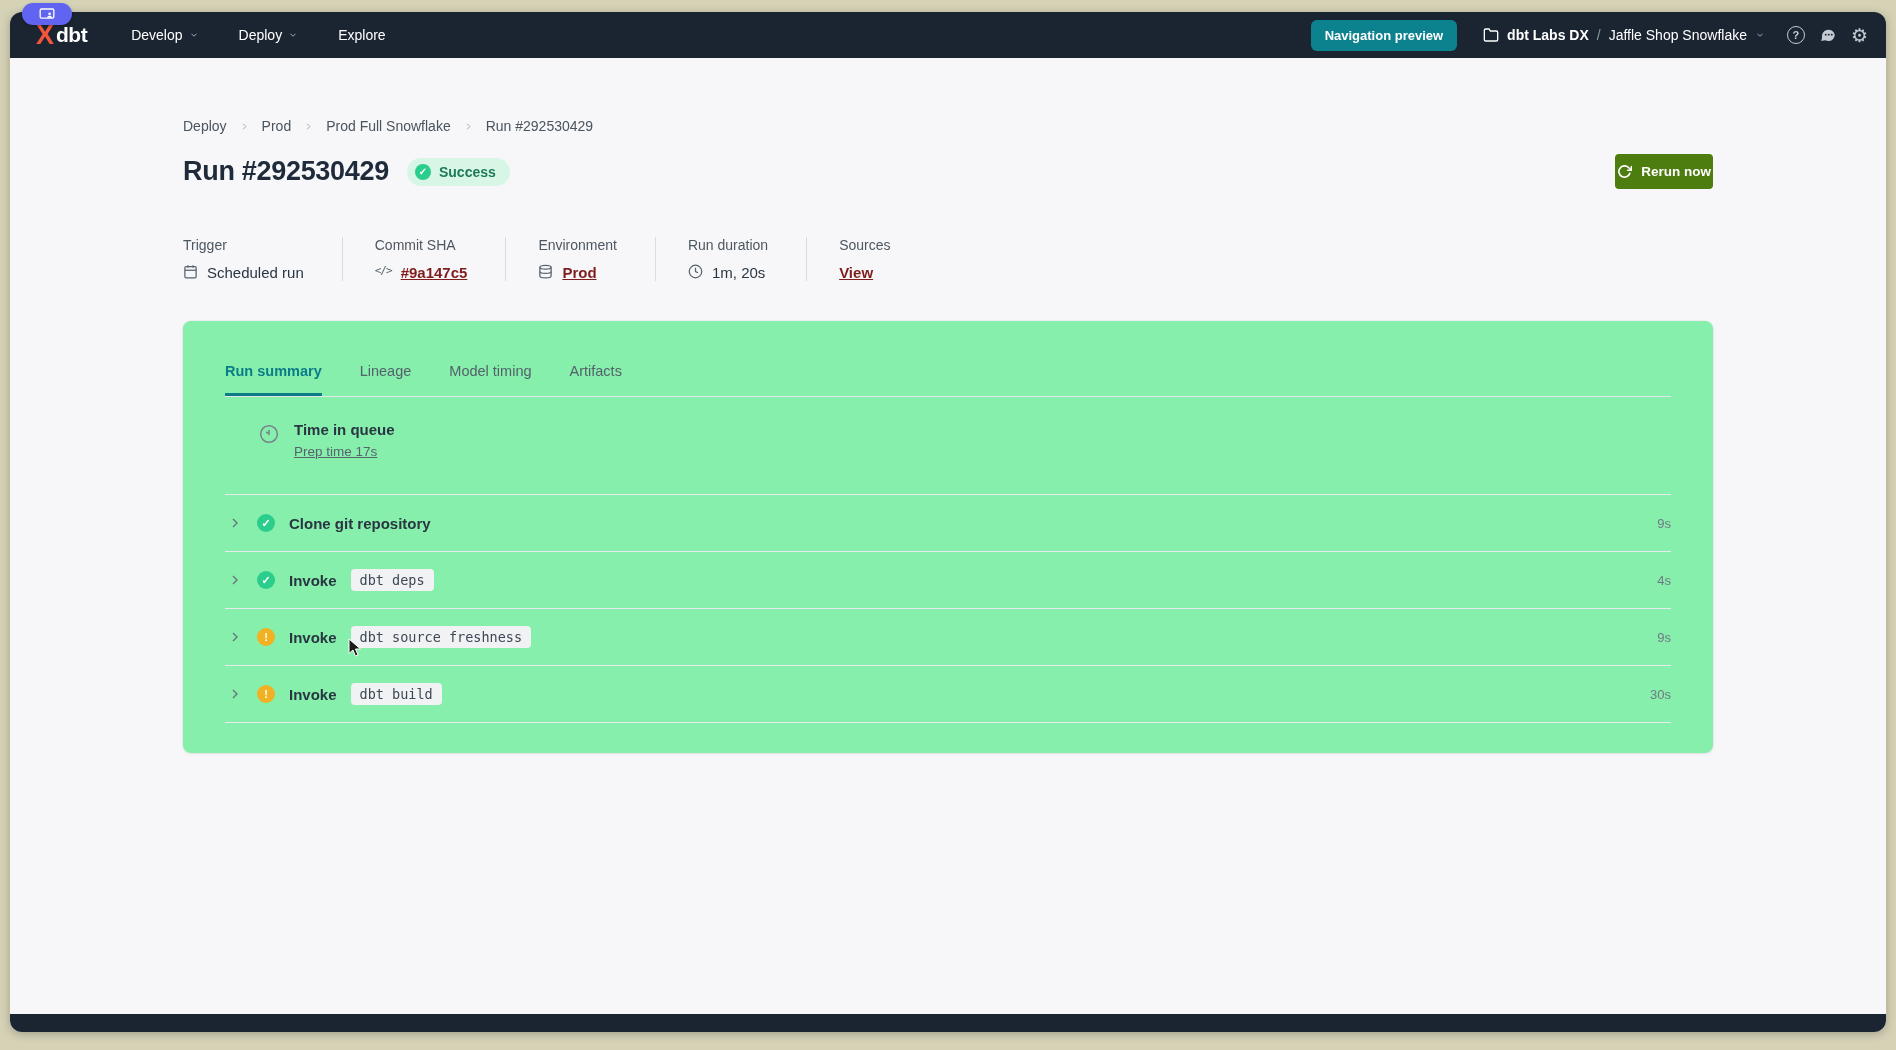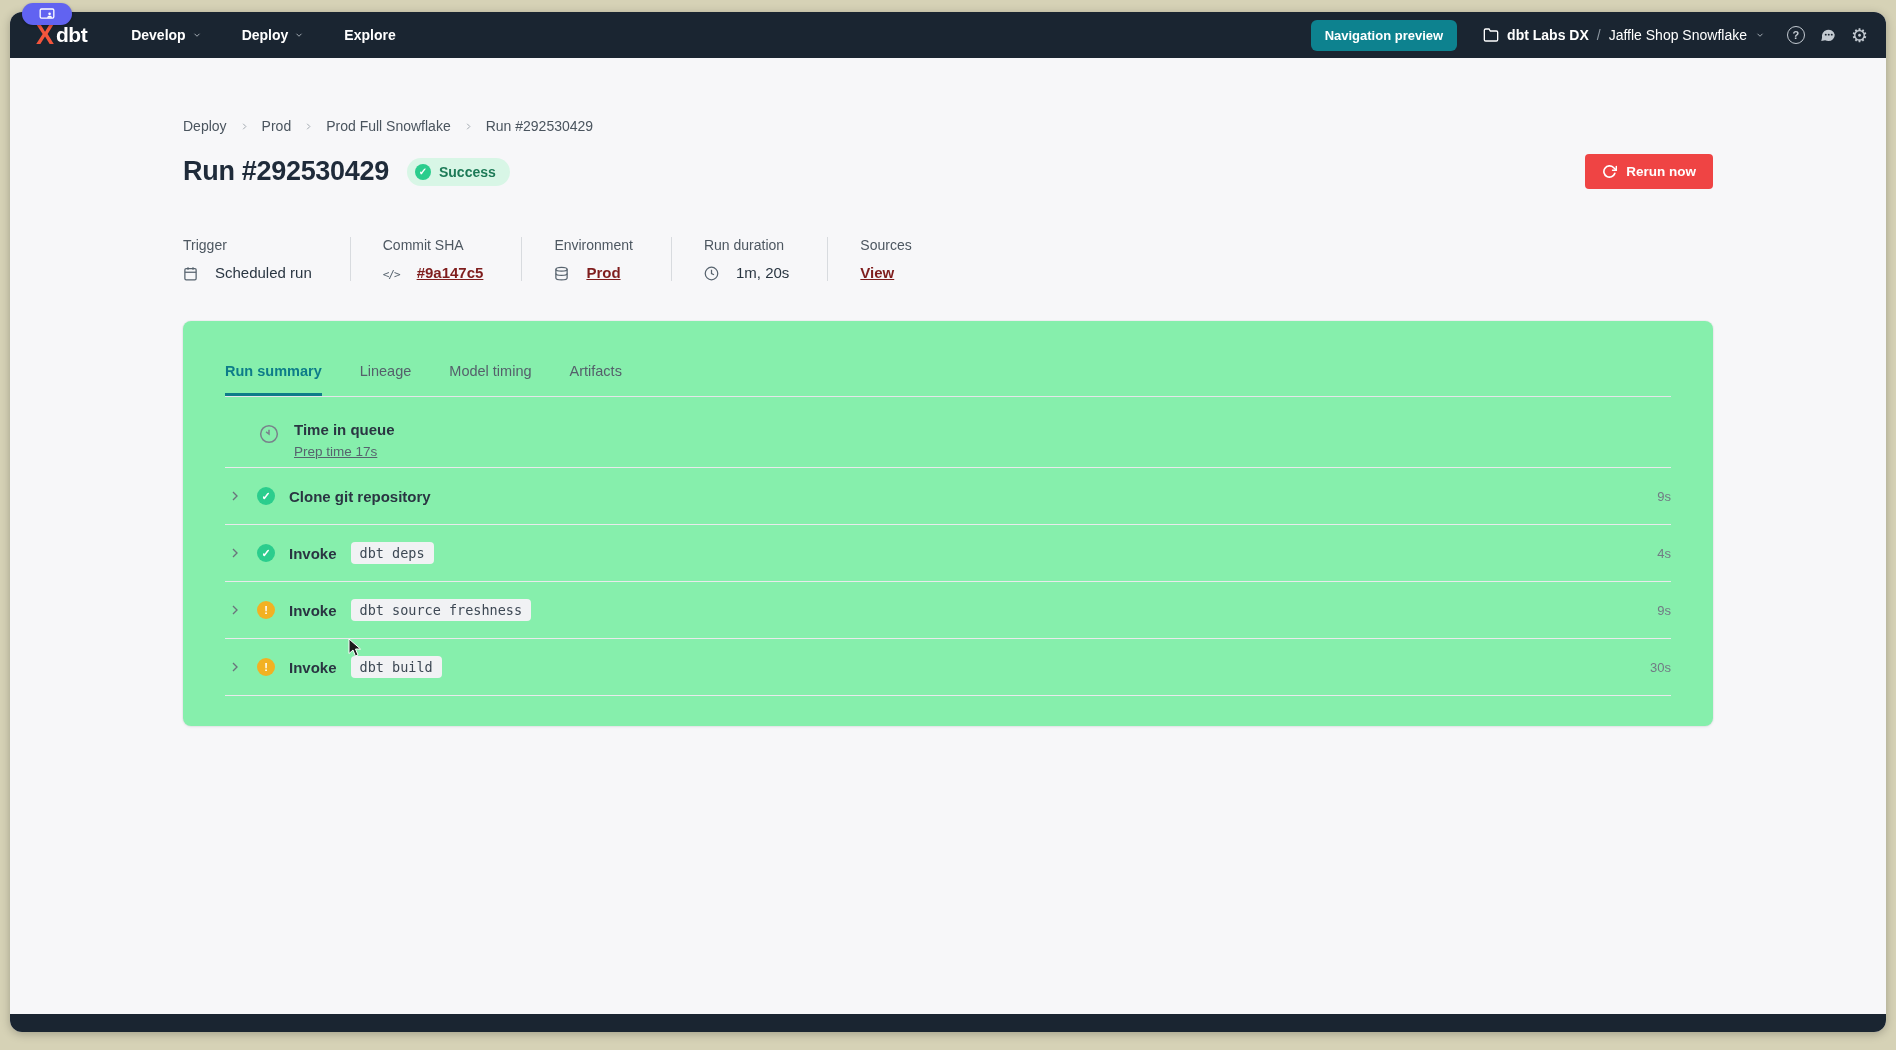--- a/index.html
+++ b/index.html
@@ -21,21 +21,21 @@
   .window-footer { height:18px; background:#1a2531; flex:none; }
 
   
   .navbar {
     height:46px; flex:none; background:#1a2531; display:flex; align-items:center;
     padding:0 18px 0 26px; color:#fff;
   }
   .logo { display:flex; align-items:center; gap:4px; margin-right:44px; }
   .logo-mark { color:#f4553c; font-size:27px; font-weight:900; line-height:1; letter-spacing:-2px; }
   .logo-text { font-size:21px; font-weight:800; letter-spacing:-0.5px; }
-  .nav-menu { display:flex; align-items:center; gap:6px; margin-right:40px; font-size:14px; font-weight:700; cursor:pointer; }
+  .nav-menu { display:flex; align-items:center; gap:6px; margin-right:40px; font-size:14px; font-weight:400; cursor:pointer; }
   .chev-down { width:10px; height:10px; stroke:#aeb6bd; fill:none; stroke-width:2.2; }
   .nav-right { margin-left:auto; display:flex; align-items:center; gap:16px; }
   .preview-btn {
     background:#0d828f; border:none; color:#fff; font-family:inherit;
     font-size:13px; font-weight:700; padding:8px 14px; border-radius:6px; cursor:pointer;
   }
   .context { display:flex; align-items:center; gap:8px; font-size:14px; cursor:pointer; margin-left:10px; }
   .context .account { font-weight:700; }
   .context .sep { color:#8d97a1; }
   .nav-icons { display:flex; align-items:center; gap:14px; color:#c3cad1; margin-left:6px; }
@@ -64,45 +64,45 @@
   .page-title { font-size:27px; font-weight:700; color:#1f2b3a; letter-spacing:-0.3px; }
   .status-pill {
     display:flex; align-items:center; gap:8px; background:#d8f6e6; color:#1d7a57;
     font-size:14px; font-weight:600; padding:6px 14px 6px 8px; border-radius:16px;
   }
   .status-pill .dot { width:16px; height:16px; border-radius:50%; background:#2bcd8d; color:#fff;
     display:flex; align-items:center; justify-content:center; font-size:10px; font-weight:900; }
   .status-pill .dot::after { content:"✓"; }
   .rerun-btn {
     margin-left:auto; display:flex; align-items:center; gap:9px;
-    background:#ef4444; color:#fff; border:none; font-family:inherit;
-    font-size:13.5px; font-weight:700; padding:10px 17px; border-radius:4px; cursor:pointer;
+    background:#4d7c0f; color:#fff; border:none; font-family:inherit;
+    font-size:13.5px; font-weight:700; padding:10px 2px; border-radius:4px; cursor:pointer;
   }
   .triggered { margin-top:13px; font-size:13px; color:#5b6670; }
 
   .meta-row { margin-top:48px; display:flex; }
   .meta-col { padding-right:38px; }
   .meta-col + .meta-col { border-left:1px solid #d8dbdf; padding-left:32px; }
   .meta-label { font-size:14px; color:#4d5761; margin-bottom:11px; }
-  .meta-value { display:flex; align-items:flex-end; gap:17px; font-size:15px; color:#2a3642; }
+  .meta-value { display:flex; align-items:flex-start; gap:9px; font-size:15px; color:#2a3642; }
   .meta-icon { color:#57636e; display:inline-flex; }
   .code-glyph { font-family:"DejaVu Sans Mono", monospace; font-size:11px; color:#57636e; letter-spacing:-1px; }
   .teal-link { color:#7f1d1d; text-decoration:underline; font-weight:600; cursor:pointer; }
 
   
   .card {
     margin-top:40px; margin-bottom:40px; background:#86efac; border-radius:8px;
     box-shadow:0 1px 3px rgba(20,30,40,.07), 0 0 0 1px rgba(20,30,40,.03);
     padding:0 42px 30px 42px;
   }
   .tabs { display:flex; gap:38px; padding-top:42px; border-bottom:1px solid #e4e6e9; }
   .tab { font-size:14.5px; color:#55606b; padding-bottom:14px; cursor:pointer; border-bottom:3px solid transparent; }
   .tab.active { color:#0d7c89; font-weight:700; border-bottom-color:#0d7c89; }
 
-  .queue-row { display:flex; align-items:flex-start; gap:15px; padding:24px 0 7px 34px; border-bottom:1px solid #e9eaec; }
+  .queue-row { display:flex; align-items:flex-start; gap:15px; padding:24px 0 34px 34px; border-bottom:1px solid #e9eaec; }
   .queue-clock { color:#79828b; margin-top:3px; }
   .queue-title { font-size:15px; font-weight:700; color:#2a3542; }
   .queue-link { display:inline-block; margin-top:6px; font-size:13.5px; color:#57636e; text-decoration:underline; cursor:pointer; }
 
   .step-row { display:flex; align-items:center; gap:14px; height:57px; border-bottom:1px solid #e9eaec; padding-left:2px; cursor:pointer; }
   .row-chev { width:16px; height:16px; stroke:#6a737c; fill:none; stroke-width:2; flex:none; }
   .status-dot { width:18px; height:18px; border-radius:50%; color:#fff; flex:none;
     display:flex; align-items:center; justify-content:center; font-size:11px; font-weight:900; }
   .status-dot[data-status="success"] { background:#2bcd8d; }
   .status-dot[data-status="success"]::after { content:"✓"; }

